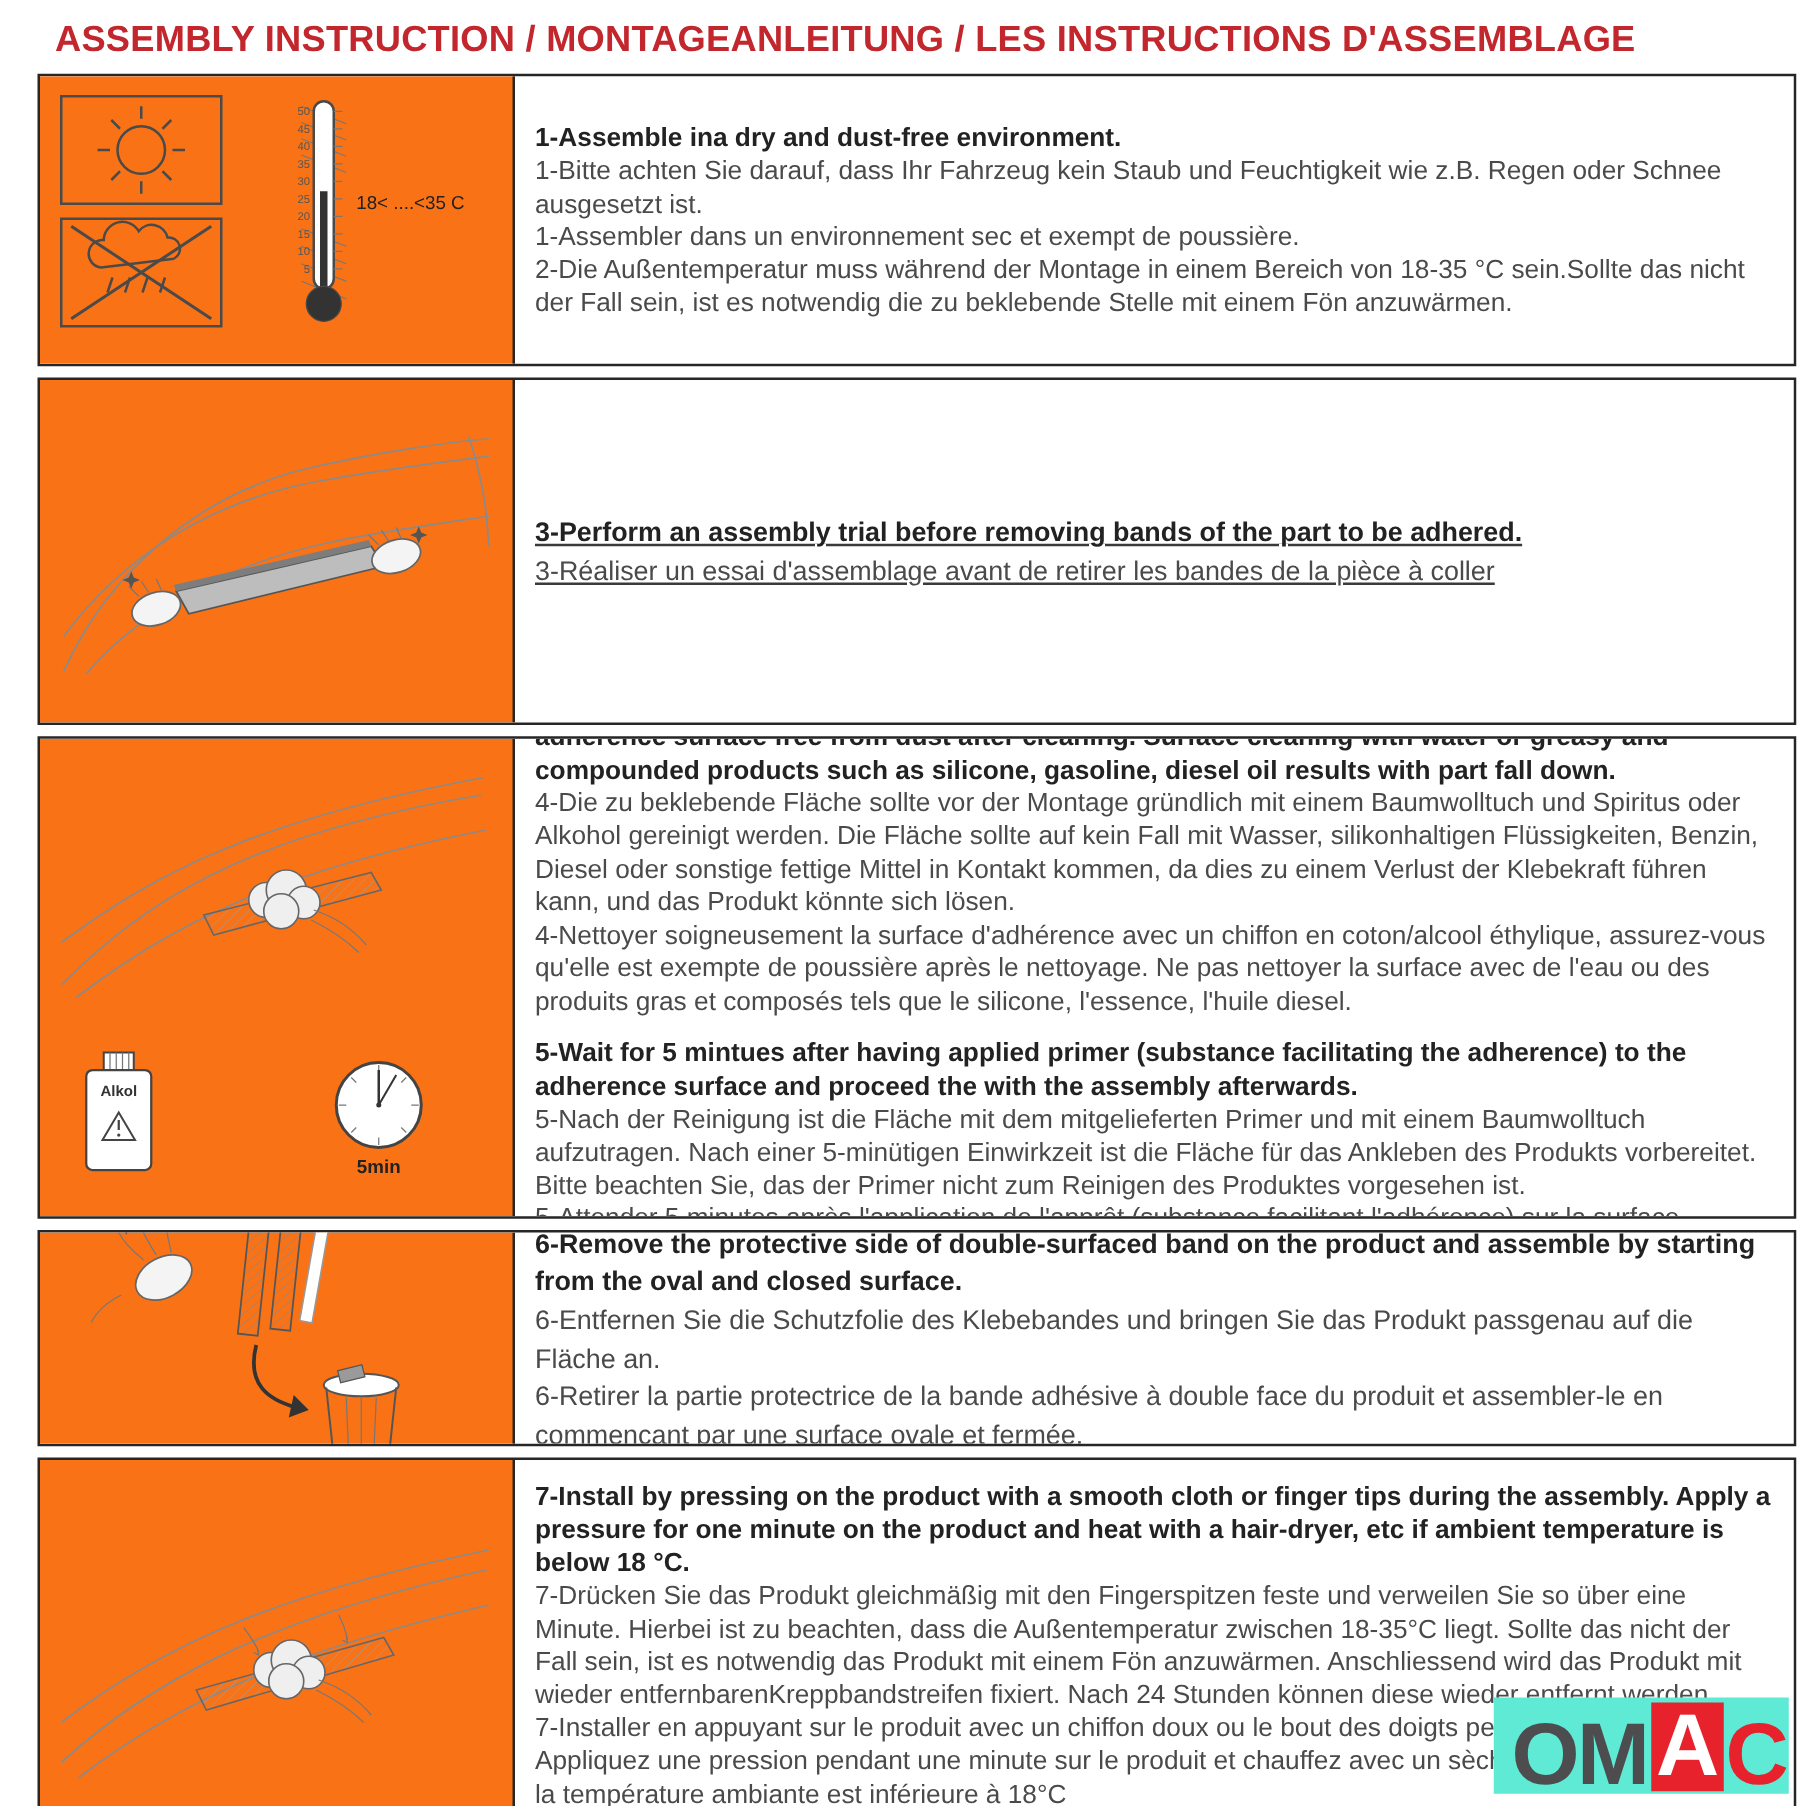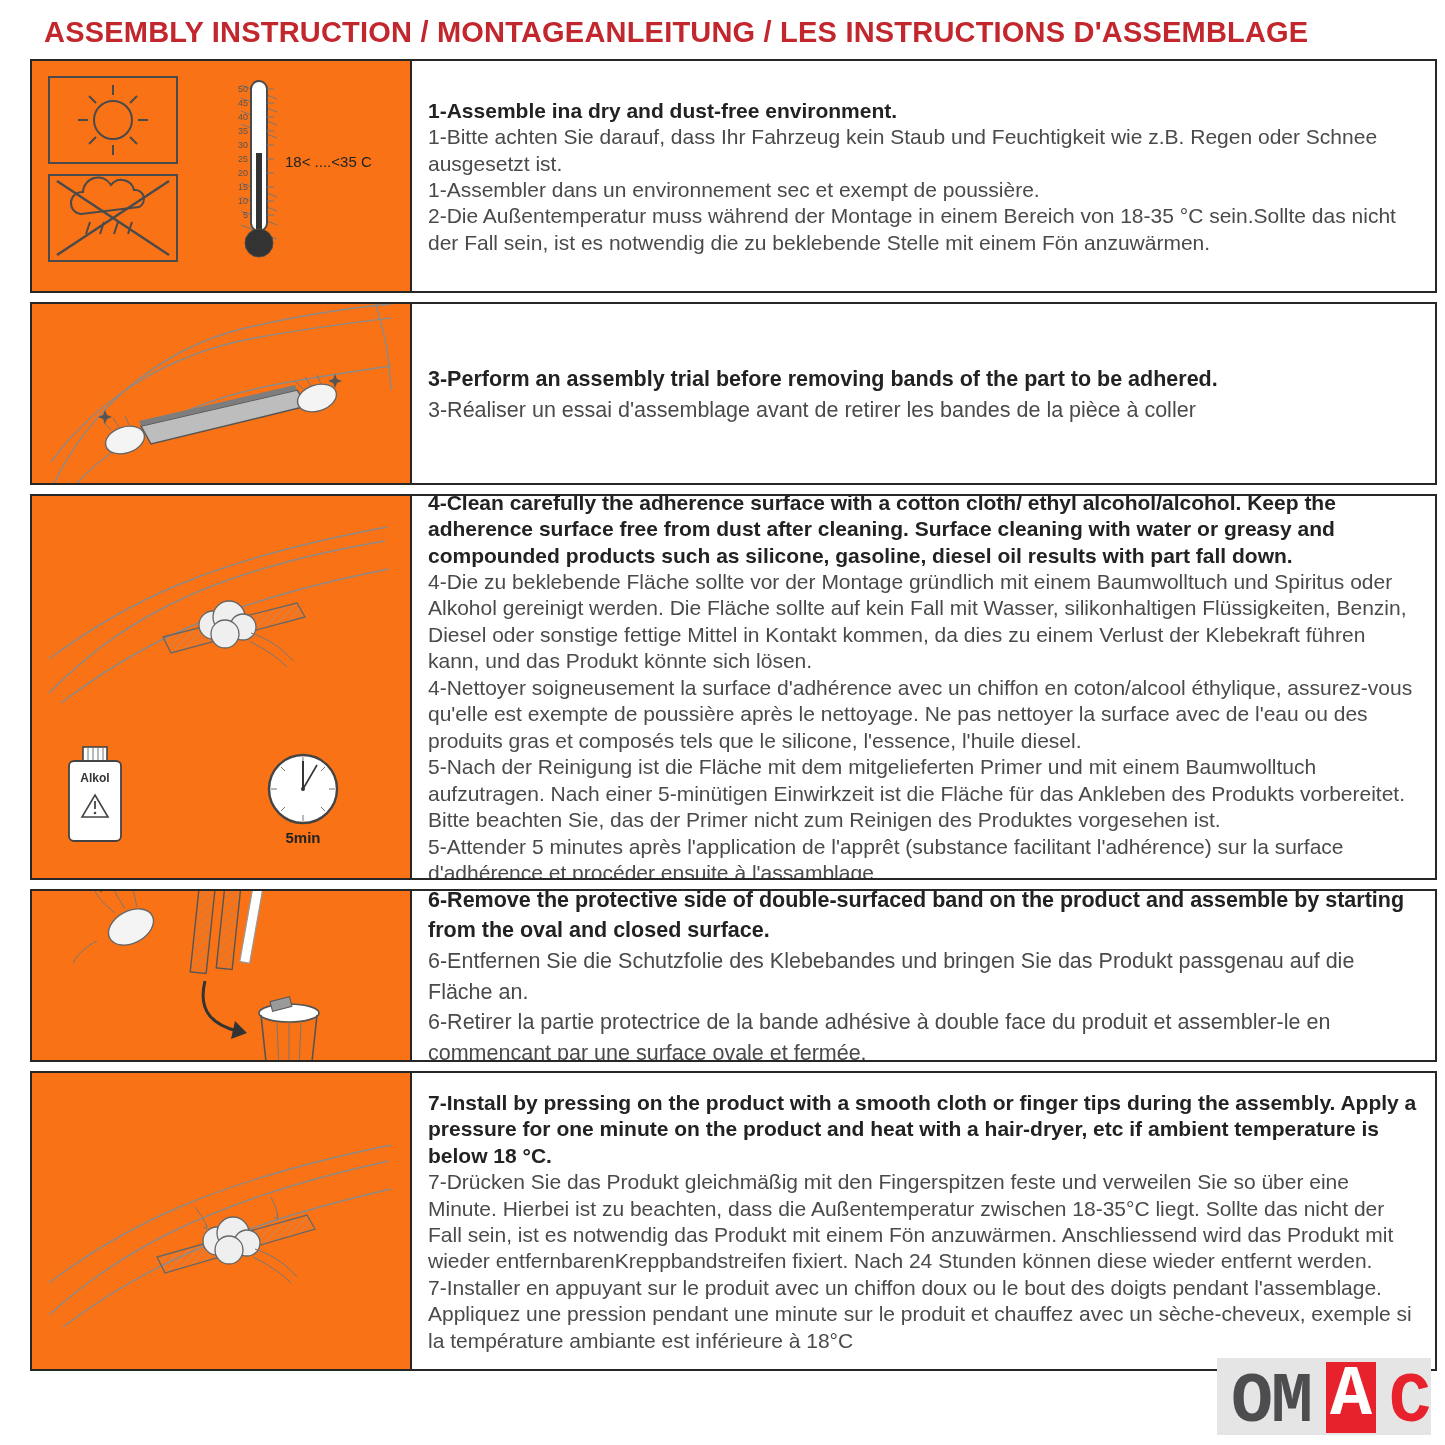--- a/index.html
+++ b/index.html
@@ -56,41 +56,40 @@
   }
   .text.big {
     font-size:21.5px;
     line-height:1.42;
     justify-content:center;
     color:#4a4a4a;
   }
   .pb { font-weight:bold; color:#222; }
   .sp { margin-top:15px; }
   .r1 { height:234px; }
-  .r2 { height:183px; }
+  .r2 { height:278px;text-decoration:underline; }
   .r3 { height:386px; }
   .r4 { height:173px; }
   .r5 { height:300px; }
   .sketch { stroke:#8a8a8a; fill:none; stroke-width:1.4; }
   .ink { stroke:#4a4a4a; fill:none; stroke-width:2; }
   .thin { stroke:#777; fill:none; stroke-width:1; }
   .logo {
     position:absolute;
     right:14px;
     bottom:10px;
-    background:#e5e5e5;
+    background:#5eead4;
     padding:4px 2px 0 14px;
     display:flex;
     align-items:flex-end;
     font-weight:800;
     font-size:70px;
     line-height:0.92;
     letter-spacing:-2px;
-    font-family:Liberation Mono, monospace;
-    gap:12px;
+    font-family:Liberation Sans, sans-serif;
   }
   .logo .om { color:#4d4d4f; }
   .logo .a {
     display:inline-block;
     background:#e8222d;
     color:#ffffff;
     padding:0 4px 2px 4px;
     margin:0 1px 2px 3px;
     line-height:0.98;
     letter-spacing:0;
@@ -270,20 +269,21 @@
             <line x1="258" y1="282" x2="272" y2="258" stroke="#333" stroke-width="1.6"></line>
             <circle cx="258" cy="282" r="2" fill="#333"></circle>
             <text x="258" y="336" font-size="15" font-weight="bold" fill="#222" text-anchor="middle">5min</text>
           </g>
         </svg>
       </div>
       <div class="text">
         <p class="pb">4-Clean carefully the adherence surface with a cotton cloth/ ethyl alcohol/alcohol. Keep the adherence surface free from dust after cleaning. Surface cleaning with water or greasy and compounded products such as silicone, gasoline, diesel oil results with part fall down.</p>
         <p>4-Die zu beklebende Fläche sollte vor der Montage gründlich mit einem Baumwolltuch und Spiritus oder Alkohol gereinigt werden. Die Fläche sollte auf kein Fall mit Wasser, silikonhaltigen Flüssigkeiten, Benzin, Diesel oder sonstige fettige Mittel in Kontakt kommen, da dies zu einem Verlust der Klebekraft führen kann, und das Produkt könnte sich lösen.</p>
         <p>4-Nettoyer soigneusement la surface d'adhérence avec un chiffon en coton/alcool éthylique, assurez-vous qu'elle est exempte de poussière après le nettoyage. Ne pas nettoyer la surface avec de l'eau ou des produits gras et composés tels que le silicone, l'essence, l'huile diesel.</p>
+        <p class="pb sp">5-Wait for 5 mintues after having applied primer (substance facilitating the adherence) to the adherence surface and proceed the with the assembly afterwards.</p>
         <p>5-Nach der Reinigung ist die Fläche mit dem mitgelieferten Primer und mit einem Baumwolltuch aufzutragen. Nach einer 5-minütigen Einwirkzeit ist die Fläche für das Ankleben des Produkts vorbereitet. Bitte beachten Sie, das der Primer nicht zum Reinigen des Produktes vorgesehen ist.</p>
         <p>5-Attender 5 minutes après l'application de l'apprêt (substance facilitant l'adhérence) sur la surface d'adhérence et procéder ensuite à l'assamblage</p>
       </div>
     </section>
 
     <section class="row r4">
       <div class="illus">
         <svg width="352" height="226" viewBox="0 0 352 226">
           <defs>
             <pattern id="h4" width="6" height="6" patternUnits="userSpaceOnUse" patternTransform="rotate(45)">

